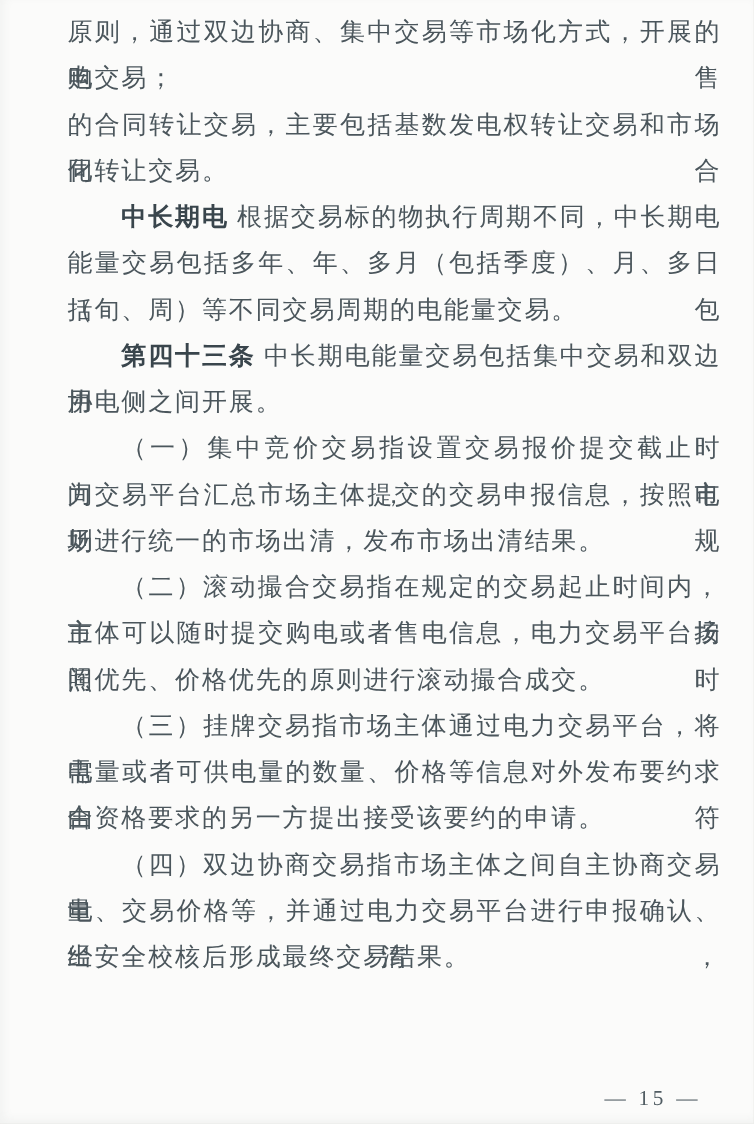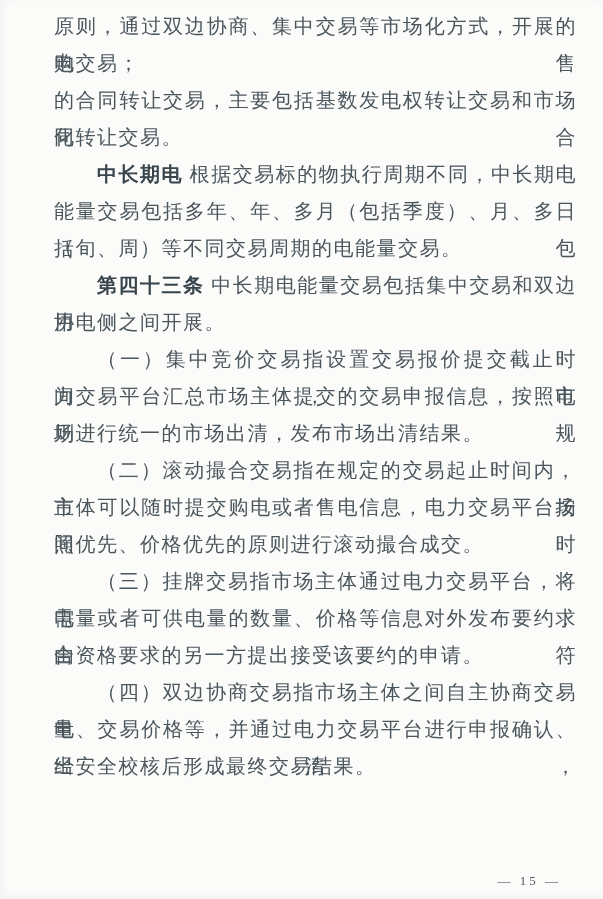--- a/index.html
+++ b/index.html
@@ -38,21 +38,21 @@
     text-indent: 43px;
   }
   .doc-line .artno {
     font-weight: bold;
     color: #39454c;
   }
   .page-number {
     position: absolute;
     right: 42px;
     bottom: 10px;
-    font-size: 13px;
+    font-size: 17px;
     letter-spacing: 3px;
     color: #515d63;
     font-family: "Liberation Serif", serif;
     white-space: nowrap;
   }
 </style>
 </head>
 <body>
 
 <div class="page">

